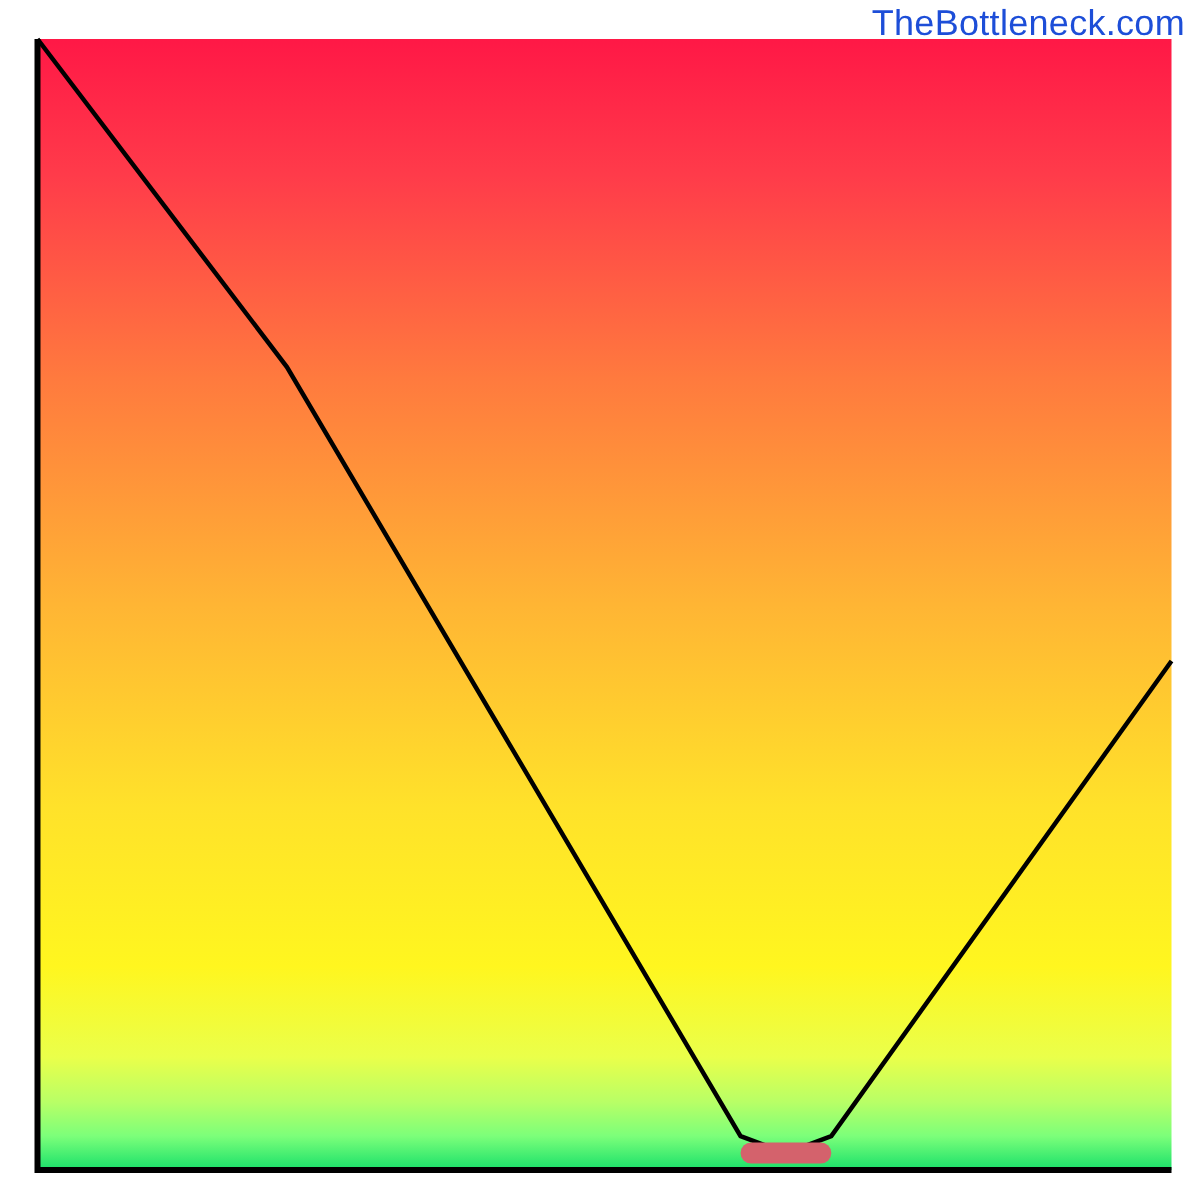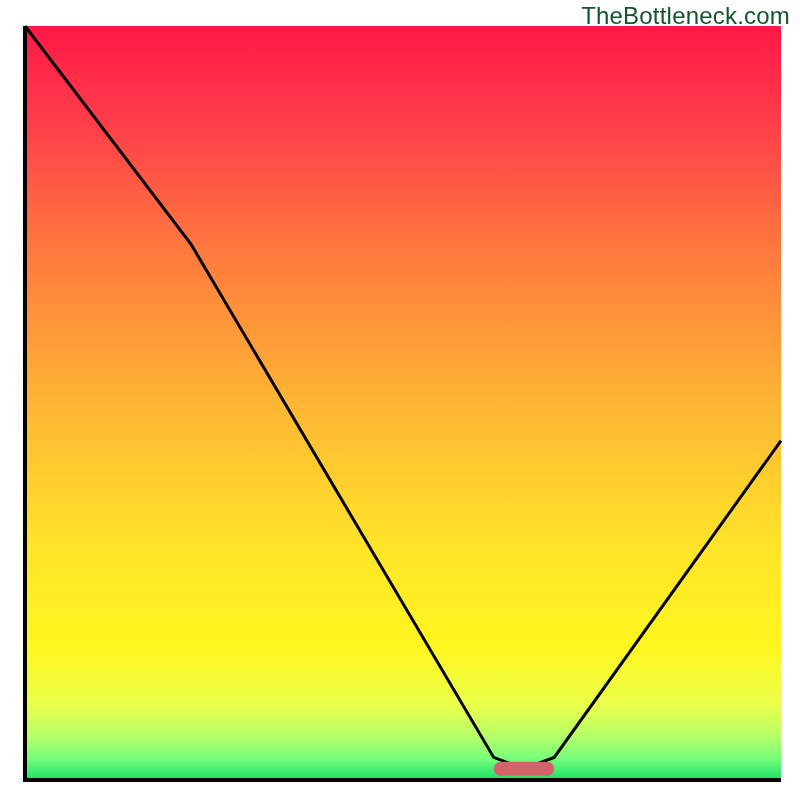--- a/index.html
+++ b/index.html
@@ -14,21 +14,21 @@
     position: relative;
     width: 800px;
     height: 800px;
   }
   .watermark {
     position: absolute;
     top: 2px;
     right: 10px;
     font-size: 24px;
     font-weight: 500;
-    color: #14532d;
+    color: #1d4ed8;
     letter-spacing: 0.2px;
   }
   svg.chart {
     position: absolute;
     left: 0;
     top: 0;
   }
 </style>
 </head>
 <body>

